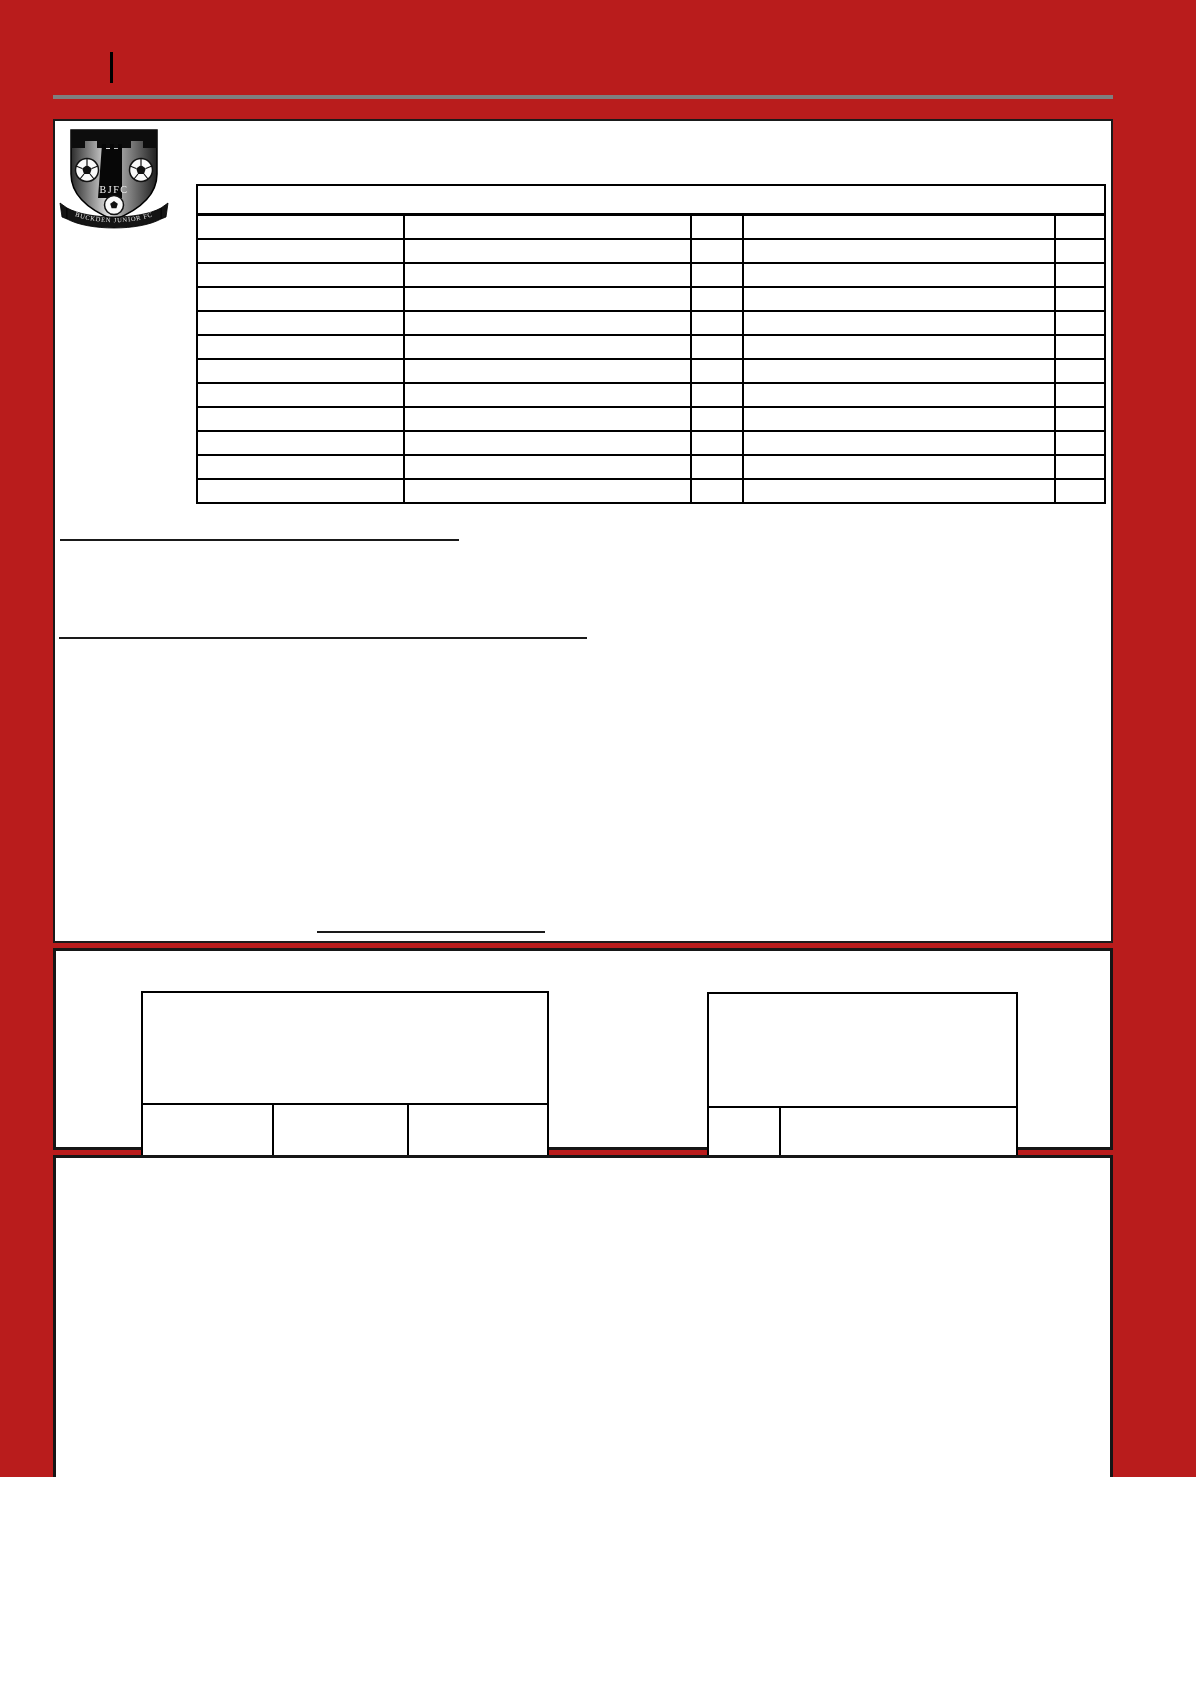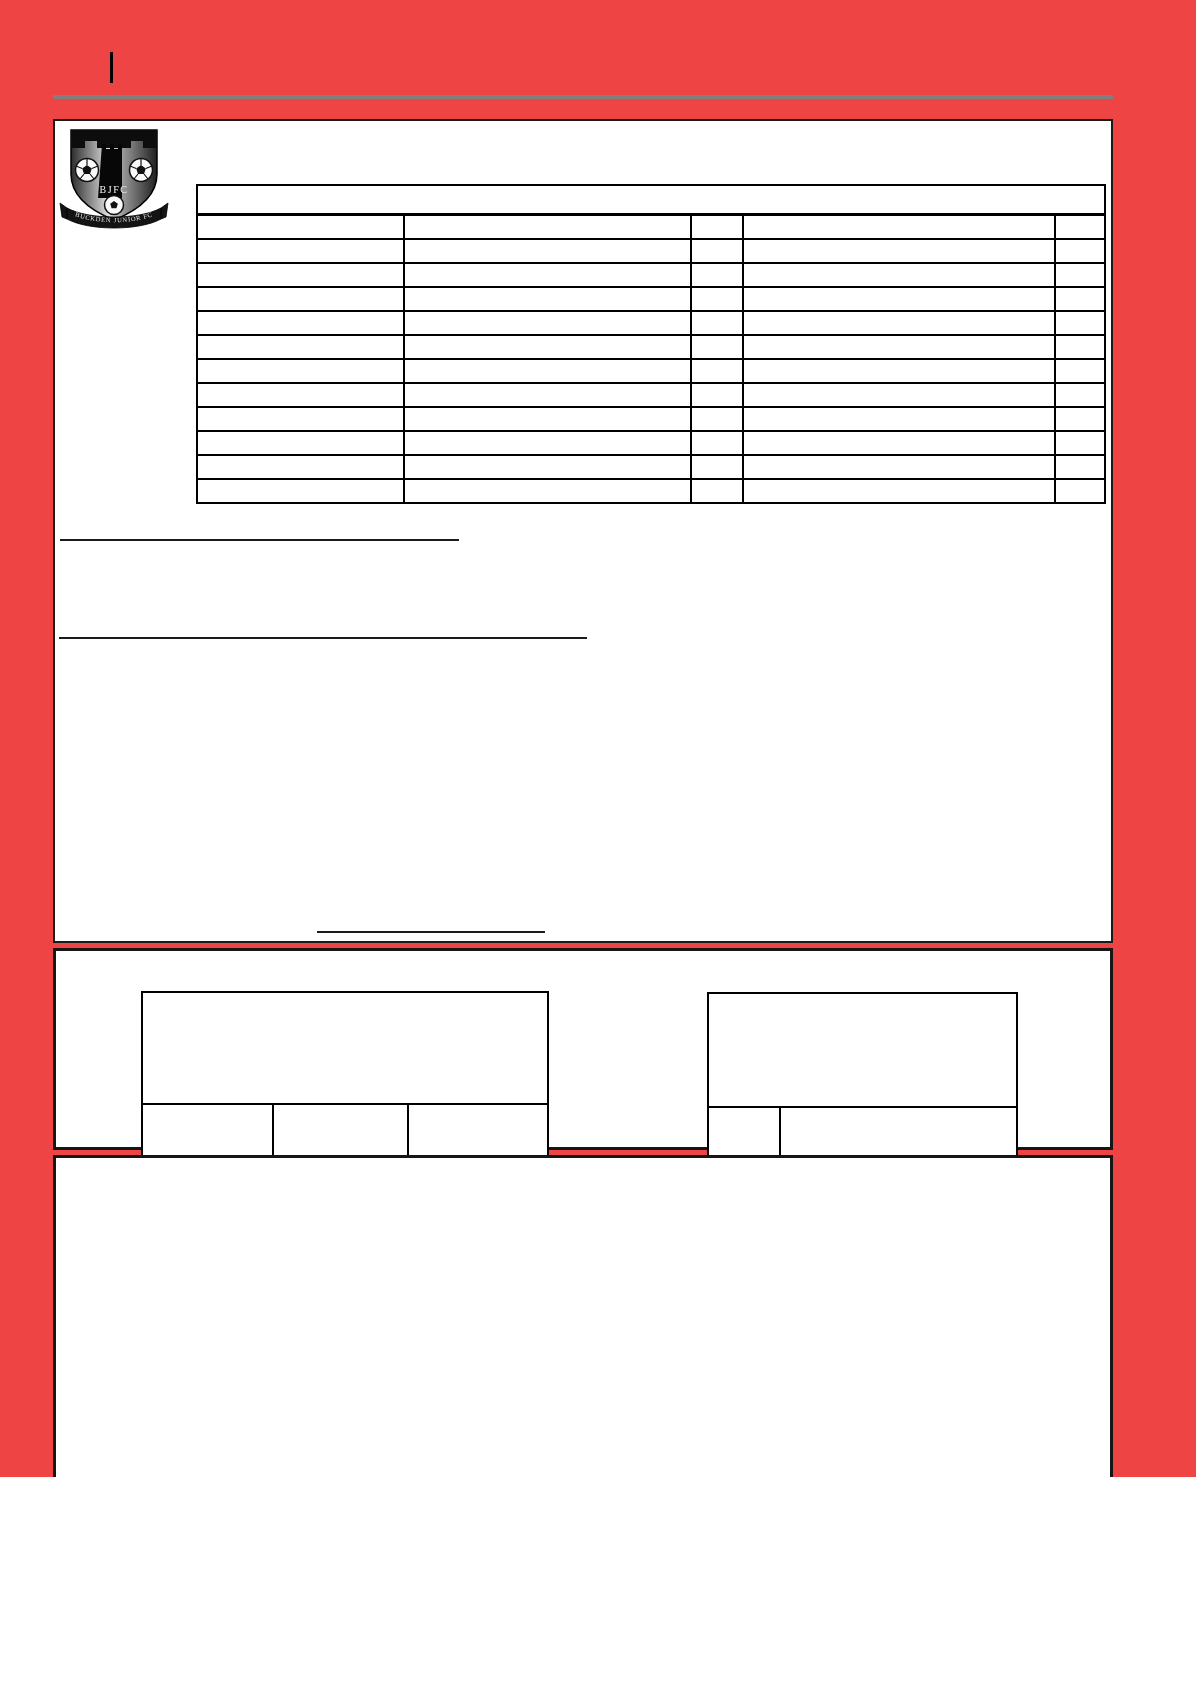--- a/index.html
+++ b/index.html
@@ -1,17 +1,17 @@
 <!DOCTYPE html>
 <html><head>
 <meta charset="utf-8">
 <style>
   html,body { margin:0; padding:0; background:#ffffff; }
   .page {
-    position:relative; width:1196px; height:1477px; background:#ef4444;
+    position:relative; width:1196px; height:1477px; background:#b91c1c;
     font-family:"Liberation Serif", serif; overflow:hidden;
   }
   .tick { position:absolute; left:110px; top:52px; width:3px; height:31px; background:#000; }
   .top-rule { position:absolute; left:53px; top:95px; width:1060px; height:4px; background:#7f7f7f; }
 
   .box { position:absolute; left:53px; background:#fff; box-sizing:border-box; width:1060px; }
   .box1 { top:119px;  height:824px; border:2px solid #1a1a1a; }
   .box2 { top:948px;  height:202px; border:3px solid #161616; }
   .box3 { top:1155px; height:486px; border:3px solid #161616; }
 

